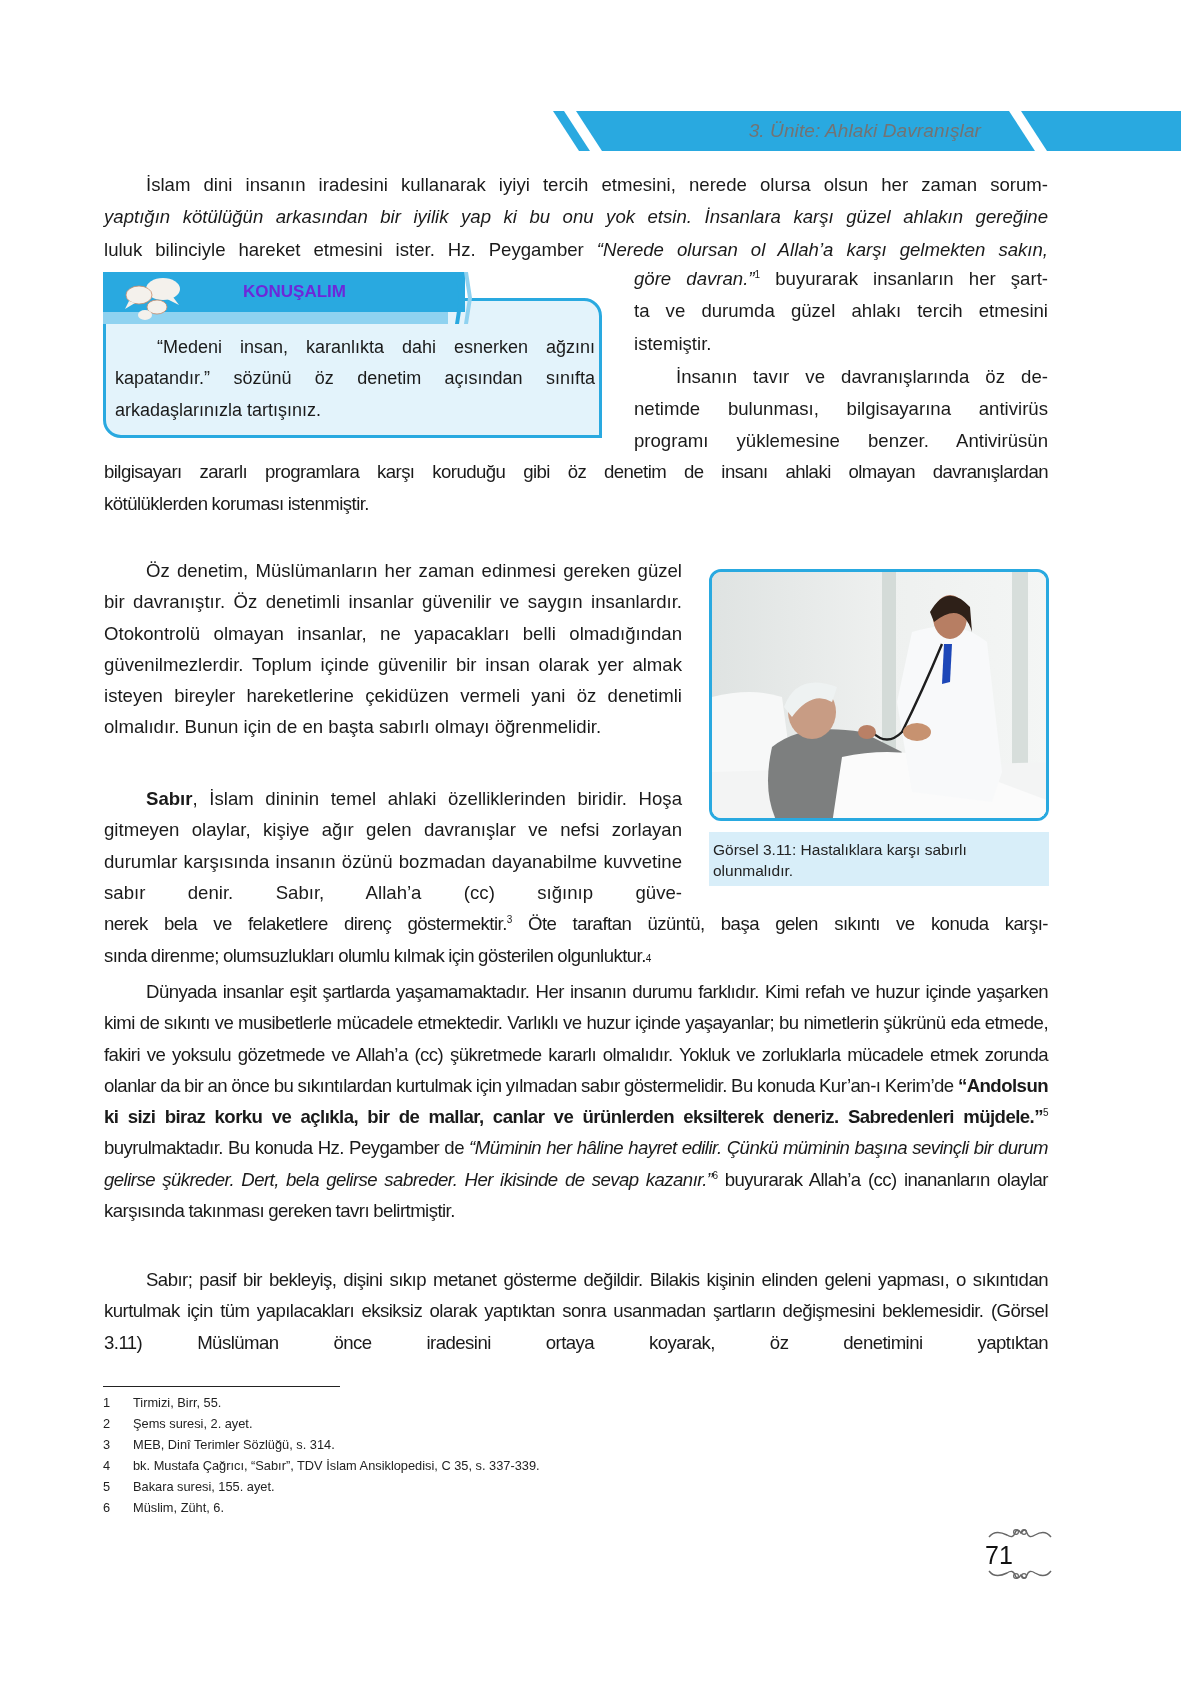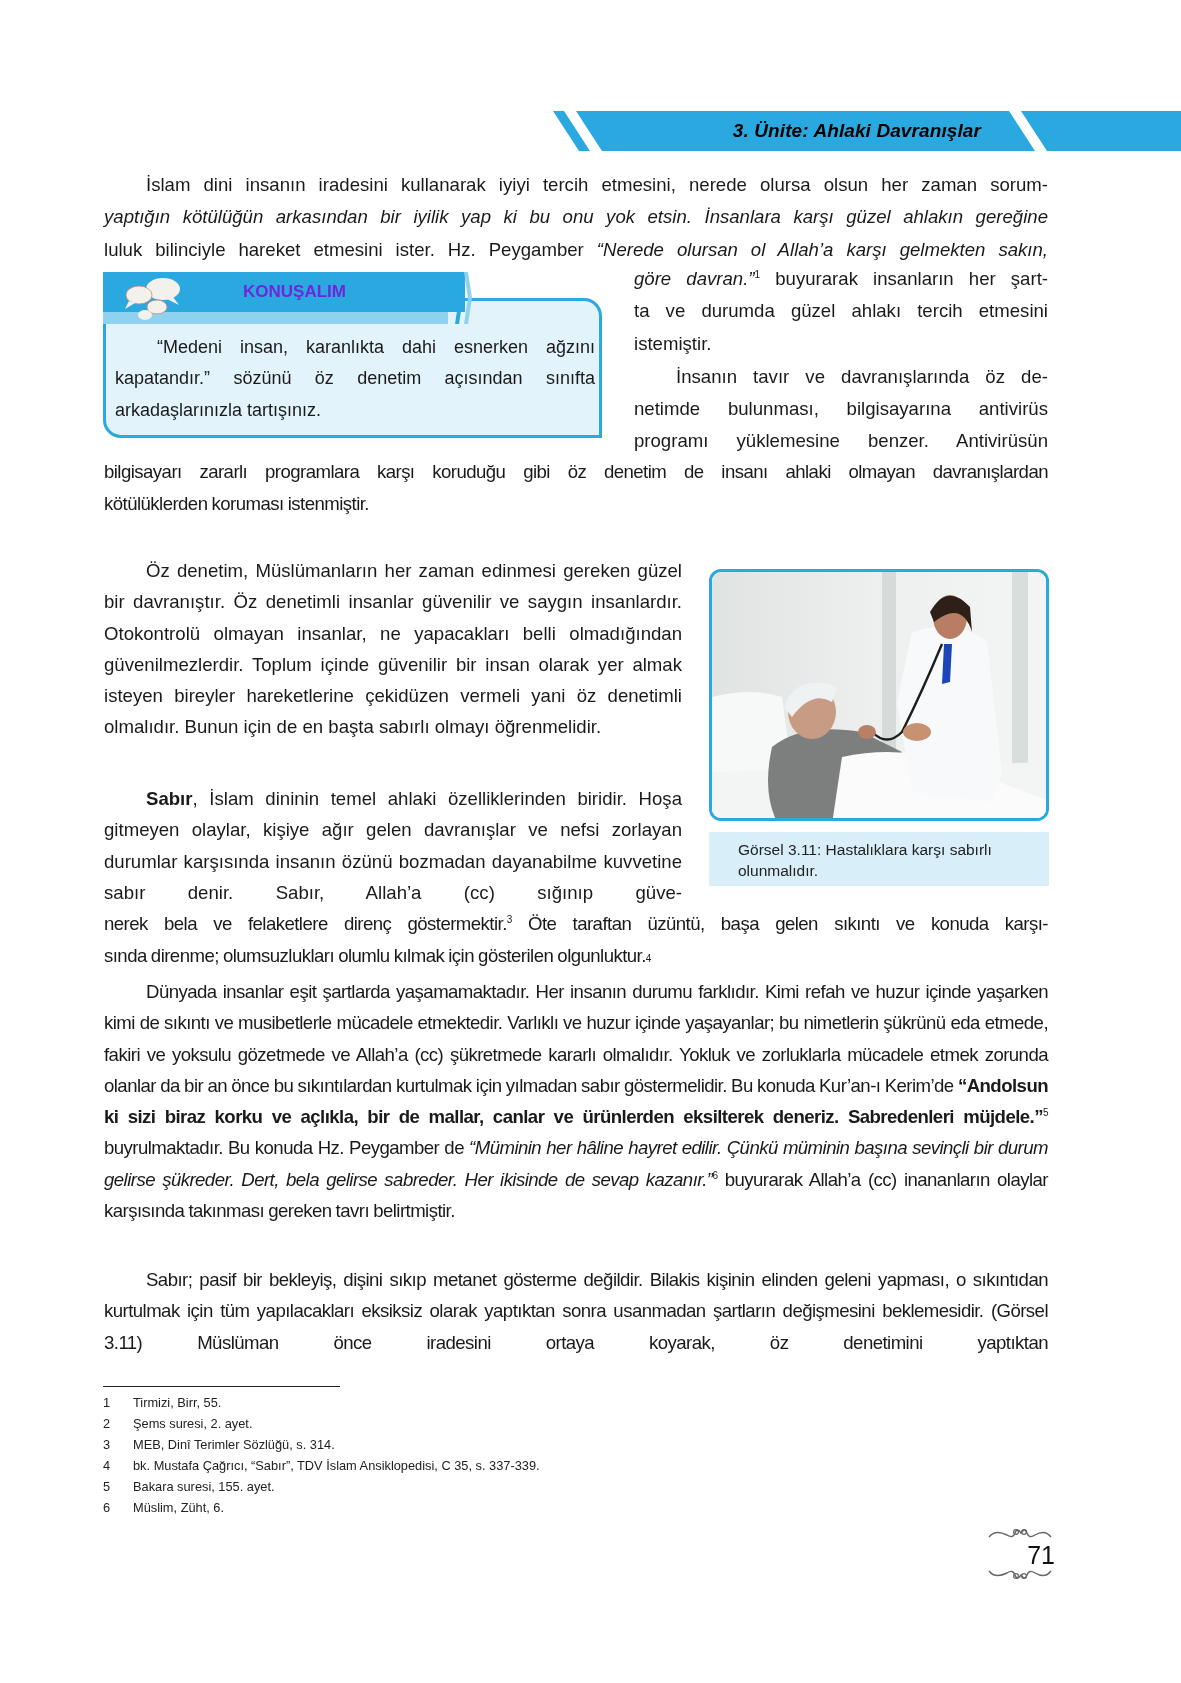--- a/index.html
+++ b/index.html
@@ -5,49 +5,49 @@
   * { box-sizing: border-box; margin: 0; padding: 0; }
   html, body { width: 1181px; height: 1683px; background: #ffffff; }
   body { position: relative; font-family: "Liberation Sans", sans-serif; color: #1a1a1a; overflow: hidden; }
 
   
   .unit-banner { position: absolute; top: 111px; left: 553px; width: 628px; height: 40px; }
   .unit-banner .band { position: absolute; top: 0; left: 0; right: 0; height: 40px; background: #29a9e0; clip-path: polygon(0 0, 100% 0, 100% 100%, 26px 100%); }
   .unit-banner .slash { position: absolute; top: 0; width: 12px; height: 40px; background: #ffffff; transform: skewX(33deg); }
   .unit-banner .slash.s1 { left: 24px; }
   .unit-banner .slash.s2 { left: 469px; }
-  .unit-banner .title { position: absolute; right: 200px; top: 9px; color: #000000; font-weight: bold; font-style: italic; font-size: 19px; letter-spacing: 0.1px; }
+  .unit-banner .title { position: absolute; right: 200px; top: 9px; color: #737373; font-weight: normal; font-style: italic; font-size: 19px; letter-spacing: 0.1px; }
 
   .txt { position: absolute; font-size: 18.6px; line-height: 31.3px; text-align: justify; }
   .txt p { margin: 1px; }
   .indent { text-indent: 42px; }
   .cond { letter-spacing: -0.55px; word-spacing: -0.5px; }
   .jl { text-align-last: justify; }
   sup { font-size: 10px; vertical-align: 7px; line-height: 0; }
 
   
   .talk-box { position: absolute; left: 103px; top: 272px; width: 499px; height: 166px; }
   .talk-box .body { position: absolute; left: 0; top: 26px; width: 499px; height: 140px; border: 3px solid #29a9e0; border-radius: 0 18px 0 18px; background: #e3f3fb; }
   .talk-box .head { position: absolute; left: 0; top: 0; width: 362px; height: 40px; background: #29a9e0; }
   .talk-box .head-under { position: absolute; left: 0; top: 40px; width: 345px; height: 12px; background: #8fd2f0; }
   .talk-box .chev { position: absolute; top: 0; width: 8px; height: 52px; }
   .talk-box .label { position: absolute; left: 140px; top: 10px; color: #6d28d9; font-weight: bold; font-size: 17px; }
   .talk-box .chat-icon { position: absolute; left: 18px; top: 3px; width: 62px; height: 46px; }
   .talk-box .content { position: absolute; left: 12px; top: 60px; width: 480px; font-size: 18px; line-height: 31.3px; text-align: justify; }
 
   
   .figure { position: absolute; left: 709px; top: 569px; width: 340px; height: 252px; border: 3px solid #29a9e0; border-radius: 12px; overflow: hidden; background: #e8ebea; }
-  .caption { position: absolute; left: 709px; top: 832px; width: 340px; height: 54px; background: #d8eef9; padding: 7px 29px; font-size: 15.5px; line-height: 21px; color: #222; }
+  .caption { position: absolute; left: 709px; top: 832px; width: 340px; height: 54px; background: #d8eef9; padding: 7px 4px; font-size: 15.5px; line-height: 21px; color: #222; }
 
   .foot-rule { position: absolute; left: 103px; top: 1386px; width: 237px; height: 1px; background: #222; }
   .footnotes { position: absolute; left: 103px; top: 1392px; font-size: 12.8px; line-height: 21px; color: #222; }
   .footnotes .fn { display: flex; }
   .footnotes .num { width: 30px; }
 
-  .page-num { position: absolute; left: 985px; top: 1525px; width: 70px; height: 55px; text-align: right; }
+  .page-num { position: absolute; left: 985px; top: 1525px; width: 70px; height: 55px; text-align: left; }
   .page-num .n { position: absolute; left: 0; right: 0; top: 16px; font-size: 25px; color: #111; }
 </style>
 </head>
 <body>
 
 <div class="unit-banner">
   <div class="band"></div>
   <div class="slash s1"></div>
   <div class="slash s2"></div>
   <div class="title">3. Ünite: Ahlaki Davranışlar</div>

